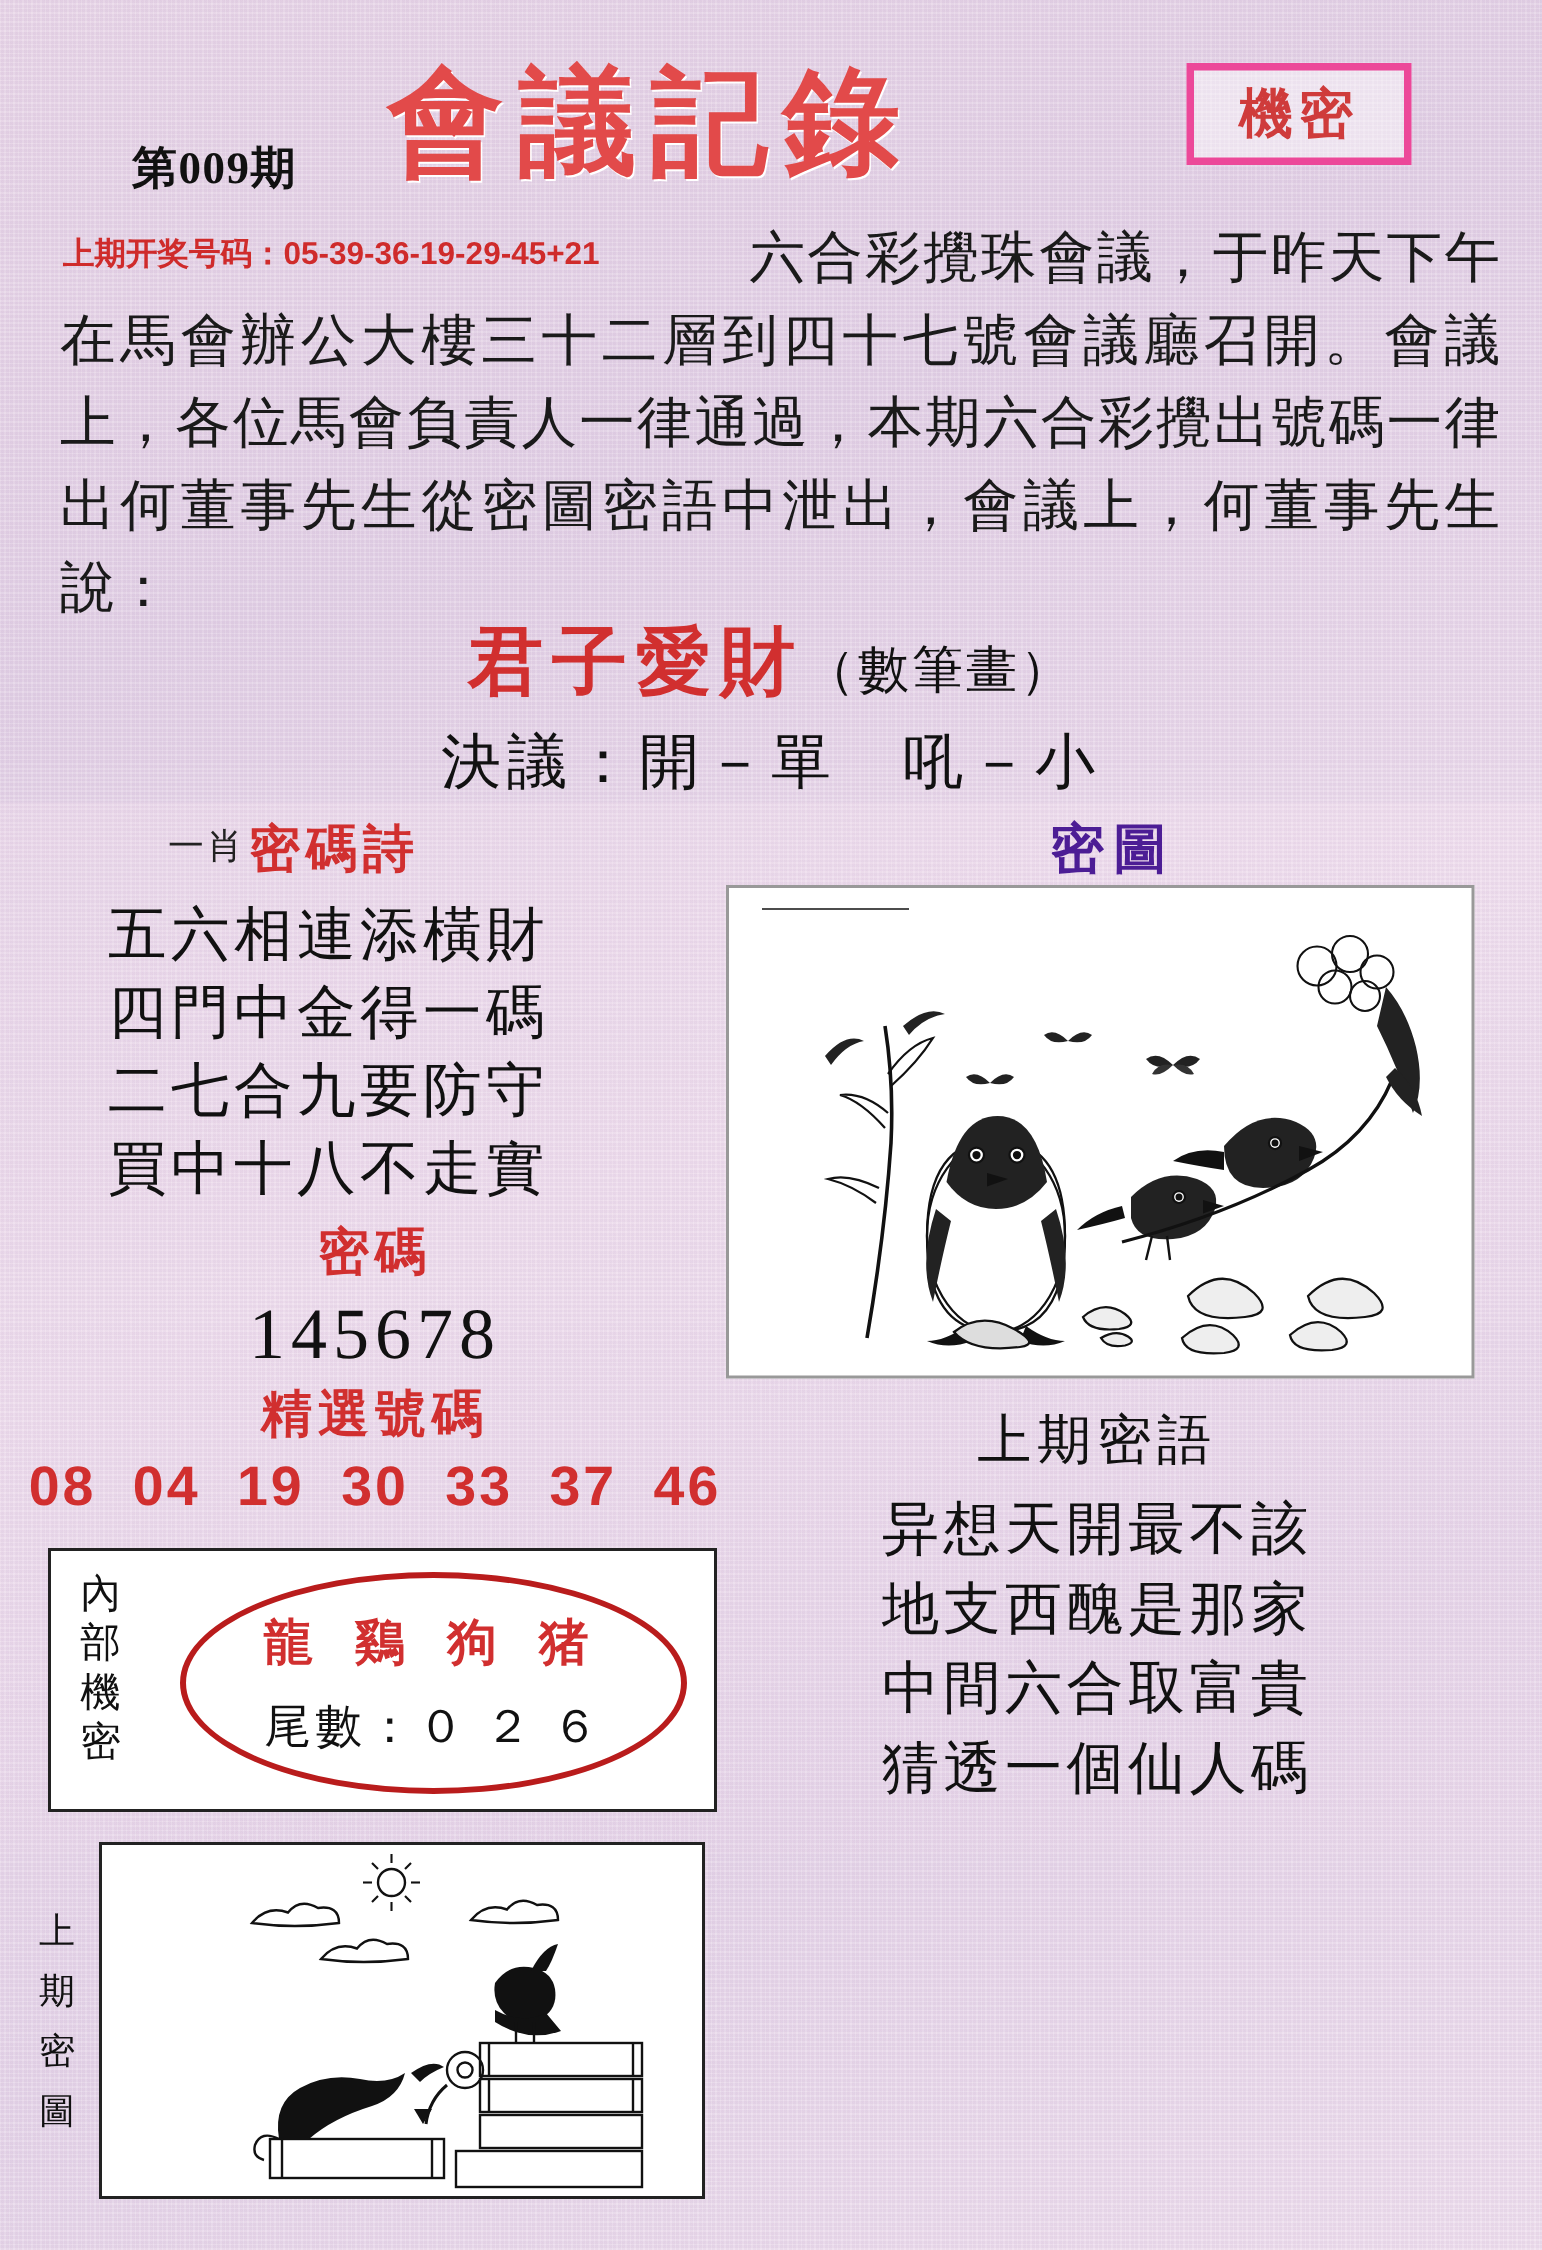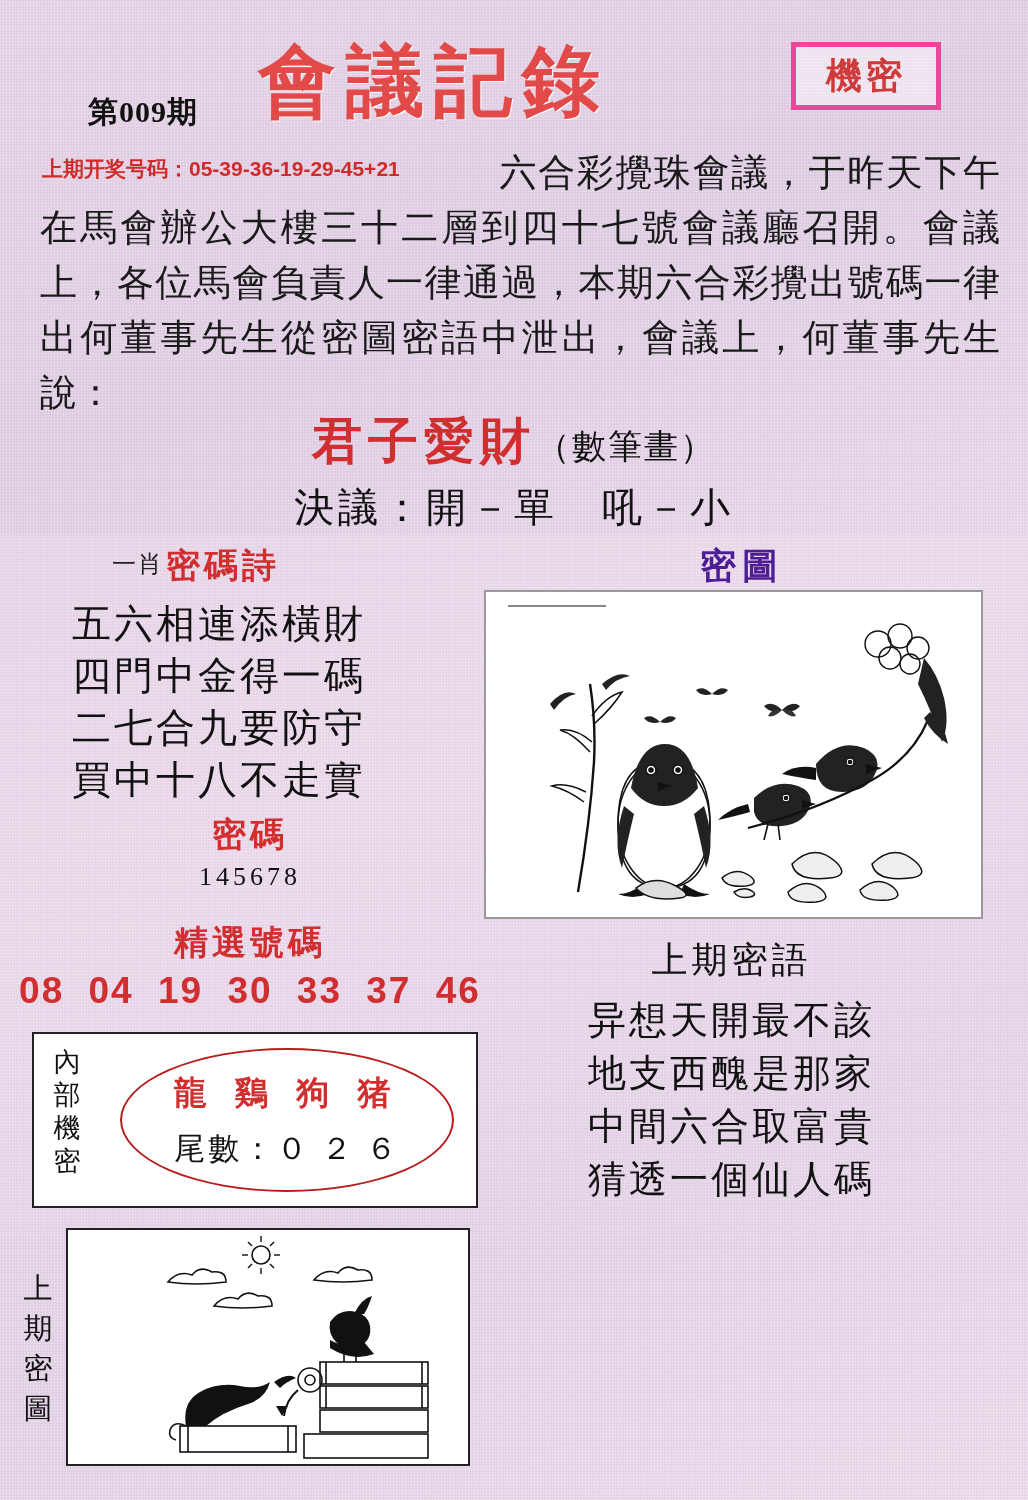--- a/index.html
+++ b/index.html
@@ -77,21 +77,21 @@
   .poem{
     position:absolute;left:72px;top:598px;width:380px;
     font-size:39px;line-height:52px;color:#111;letter-spacing:3px;
   }
   .mima-title{
     position:absolute;left:0;top:812px;width:500px;text-align:center;
     font-size:34px;font-weight:bold;color:#d12f2f;letter-spacing:4px;
   }
   .mima-value{
     position:absolute;left:0;top:862px;width:500px;text-align:center;
-    font-size:26px;color:#111;letter-spacing:4px;
+    font-size:48px;color:#111;letter-spacing:4px;
     font-family:"Liberation Serif", serif;
   }
   .pick-title{
     position:absolute;left:0;top:920px;width:500px;text-align:center;
     font-size:34px;font-weight:bold;color:#d12f2f;letter-spacing:4px;
   }
   .pick-nums{
     position:absolute;left:0;top:970px;width:500px;text-align:center;
     font-size:37px;font-weight:bold;color:#d12f2f;letter-spacing:2px;
     font-family:"Liberation Sans", sans-serif;
@@ -103,36 +103,36 @@
     position:absolute;left:32px;top:1032px;width:442px;height:172px;
     background:#ffffff;border:2px solid #222;
   }
   .inner-label{
     position:absolute;left:44px;top:1046px;width:46px;
     font-size:27px;line-height:33px;color:#111;text-align:center;
     letter-spacing:0;
   }
   .oval{
     position:absolute;left:120px;top:1048px;width:330px;height:140px;
-    border:2px solid #b91c1c;border-radius:50%;
+    border:4px solid #b91c1c;border-radius:50%;
     display:flex;flex-direction:column;align-items:center;justify-content:center;
     background:#fff;
   }
   .oval .animals{
     font-size:33px;font-weight:bold;color:#d12f2f;letter-spacing:10px;
     margin-bottom:12px;
   }
   .oval .tail{
     font-size:31px;color:#111;letter-spacing:3px;
   }
 
   
   .lastpic-label{
     position:absolute;left:18px;top:1268px;width:40px;
-    font-size:29px;line-height:40px;color:#111;text-align:center;
+    font-size:24px;line-height:40px;color:#111;text-align:center;
   }
   .lastpic{
     position:absolute;left:66px;top:1228px;width:400px;height:234px;
     background:#fff;border:2px solid #222;overflow:hidden;
   }
 
   
   .mitu-title{
     position:absolute;left:700px;top:542px;
     font-size:36px;font-weight:bold;color:#4c1d95;letter-spacing:6px;

